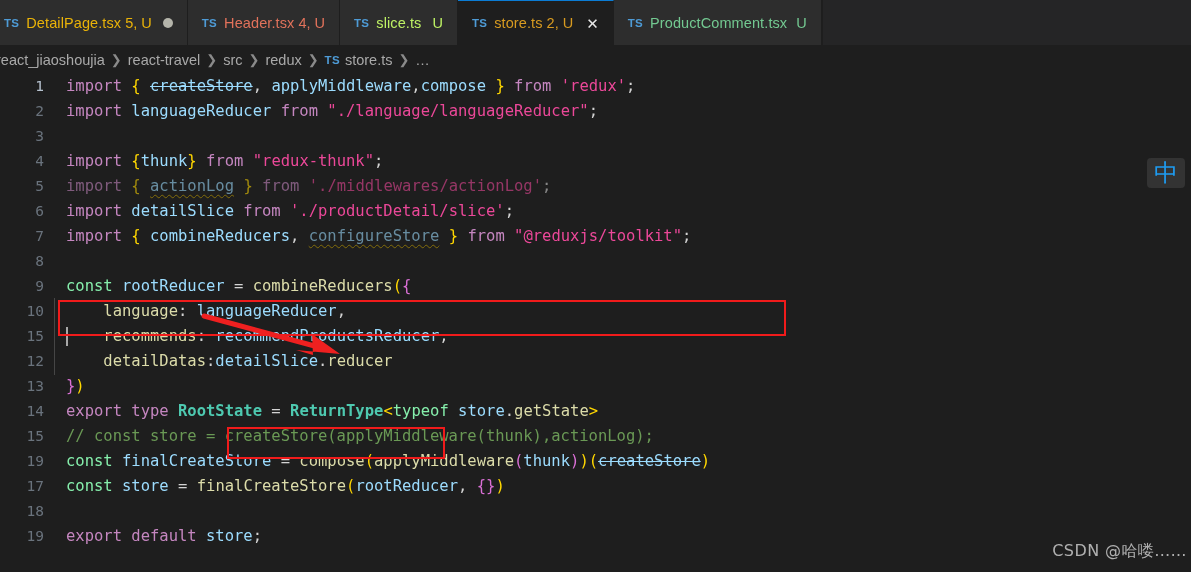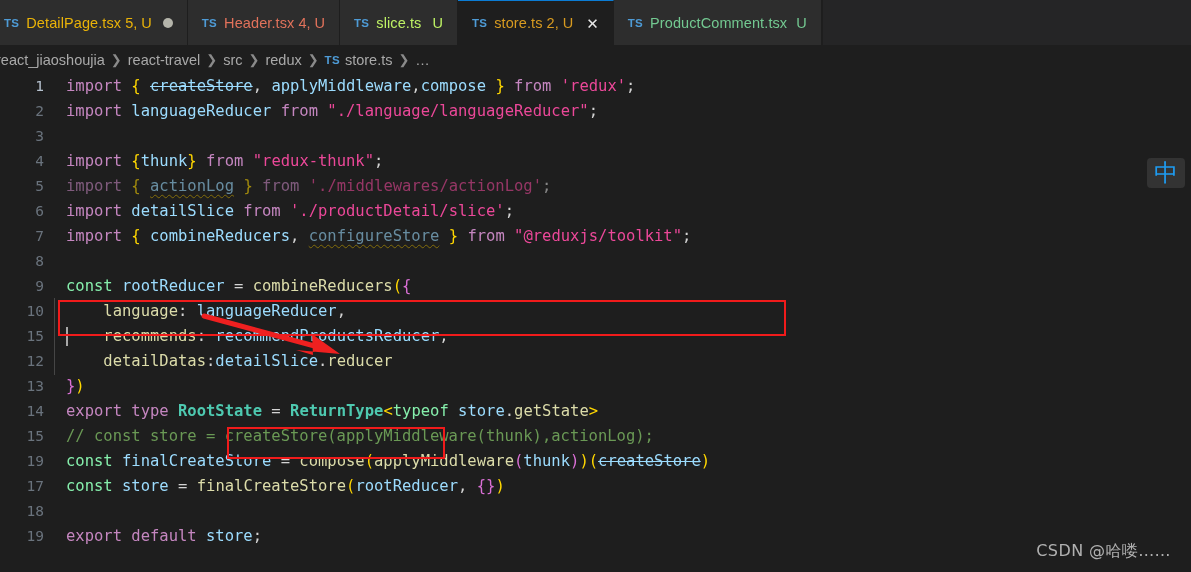--- a/index.html
+++ b/index.html
@@ -215,21 +215,21 @@
     justify-content: center;
     color: #1e9bf0;
     font-size: 24px;
     line-height: 1;
     font-family: "DejaVu Sans", sans-serif;
   }
 
   
   .watermark {
     position: absolute;
-    right: 20px; bottom: 10px;
+    right: 4px; bottom: 10px;
     color: #d0d0d0;
     opacity: 0.82;
     font-size: 16px;
     font-family: "DejaVu Sans", sans-serif;
     letter-spacing: 0.4px;
   }
 </style>
 </head>
 <body>
 

